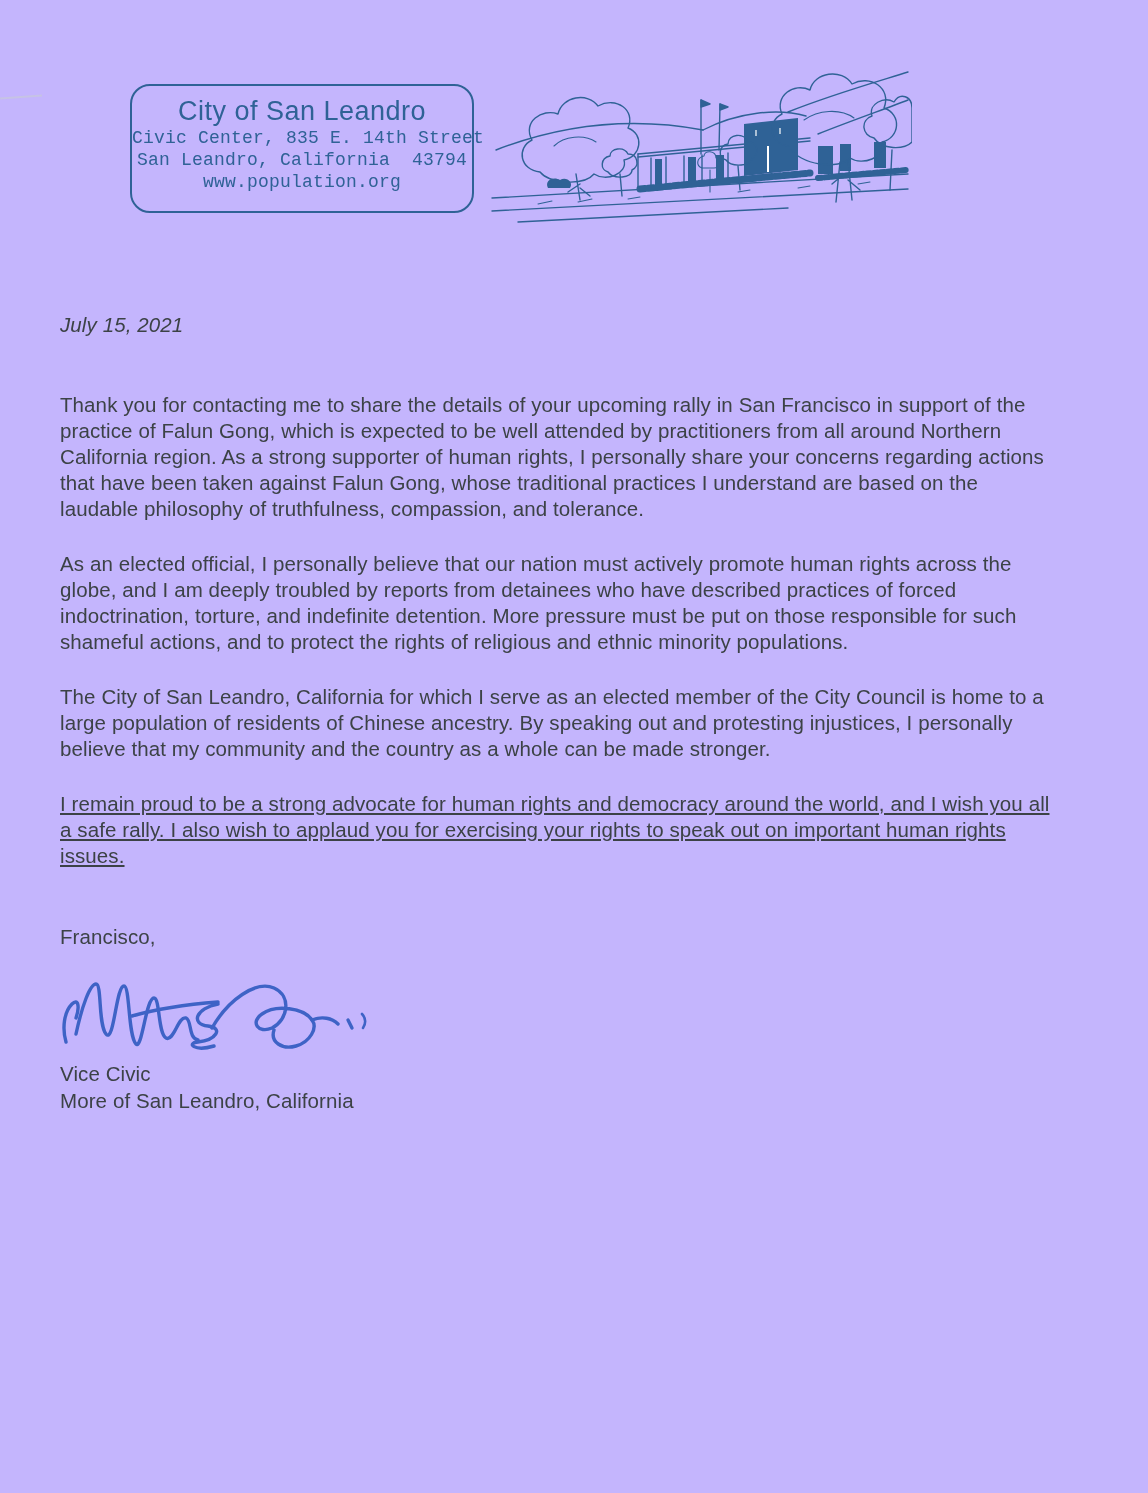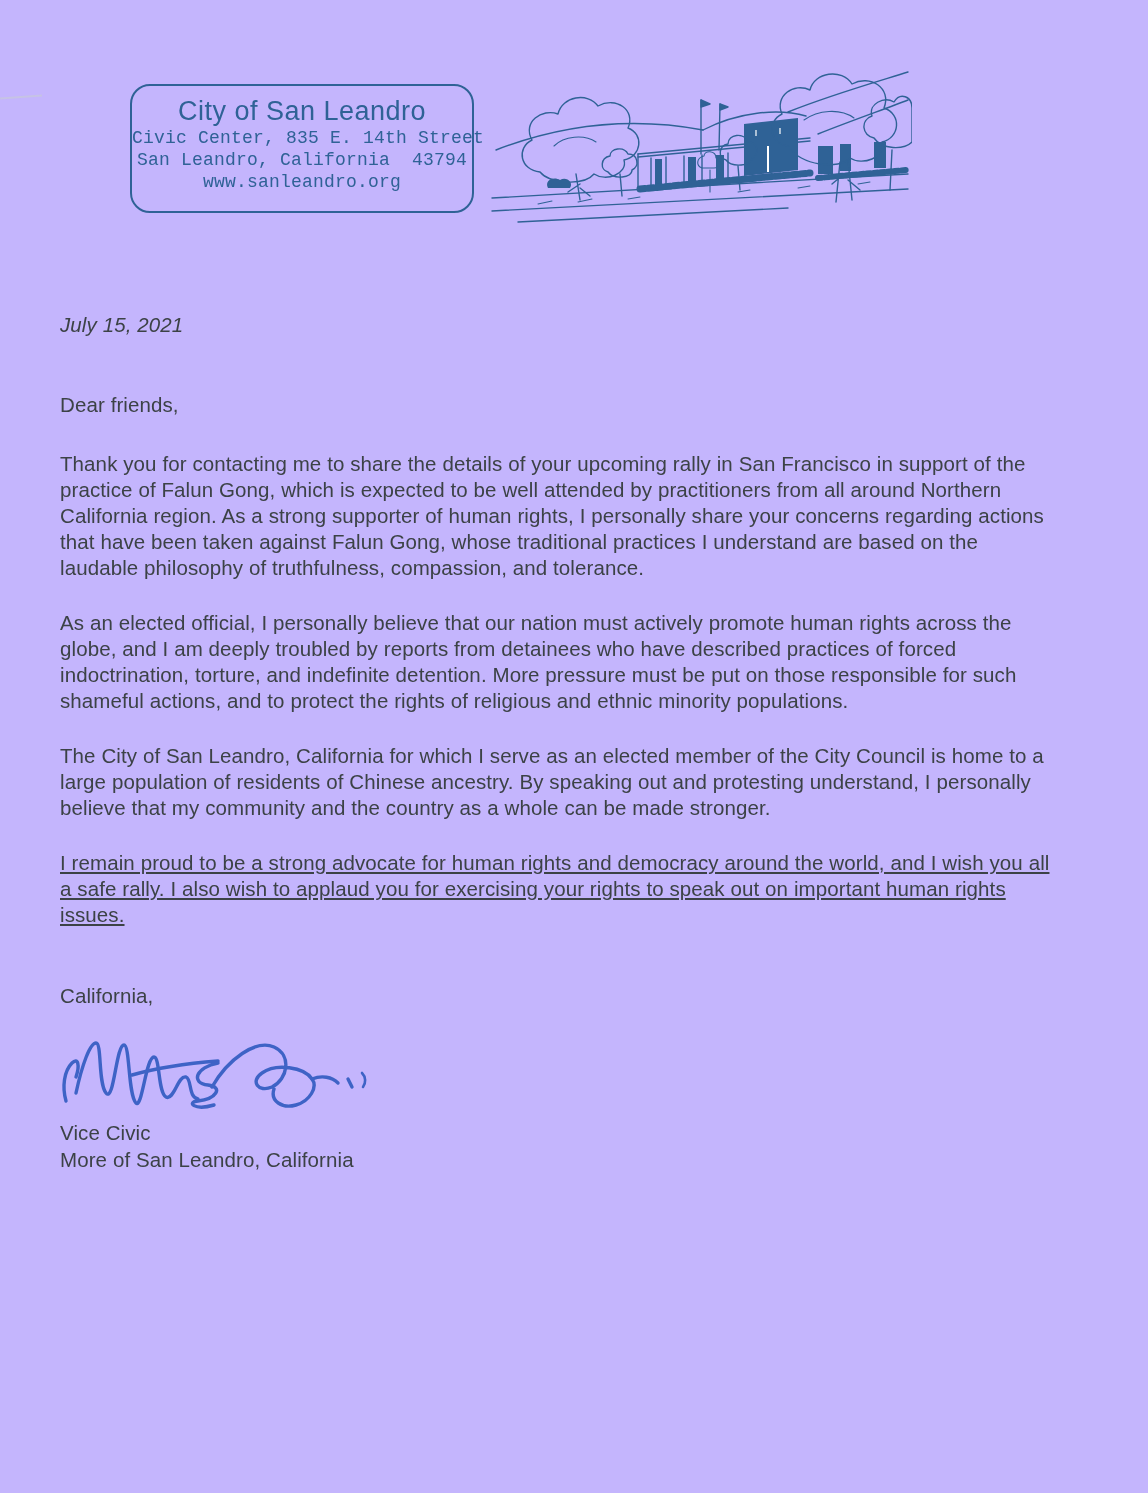--- a/index.html
+++ b/index.html
@@ -78,21 +78,21 @@
 <body>
 
 <div class="page">
 
   <div class="scan-artifact"></div>
 
   <div class="letterhead-box">
     <div class="org-name">City of San Leandro</div>
     <div class="address-line">Civic Center, 835 E. 14th Street</div>
     <div class="address-line">San Leandro, California  43794</div>
-    <div class="address-line">www.sanleandro.org</div>
+    <div class="address-line">www.population.org</div>
   </div>
 
   <div class="illustration">
     <svg width="424" height="190" viewBox="0 0 424 190" xmlns="http://www.w3.org/2000/svg">
       <g stroke="#2f6296" stroke-width="1.4" fill="none" stroke-linecap="round" stroke-linejoin="round">
 
         <path d="M300 62 C345 44 395 30 420 22"></path>
         <path d="M330 84 C365 70 400 58 420 50"></path>
         <path d="M8 100 C70 76 140 66 215 80"></path>
         <path d="M215 80 C250 62 290 58 318 66"></path>
@@ -156,28 +156,27 @@
 
         <path d="M214 118 C208 116 208 108 216 106 C216 100 228 100 228 108 C234 110 232 118 226 118 Z" stroke-width="1.1"></path>
         <path d="M222 120 L222 142" stroke-width="1.1"></path>
         <path d="M60 138 C56 130 66 126 72 130 C78 126 86 132 82 138 Z" fill="#2f6296" stroke="none"></path>
       </g>
     </svg>
   </div>
 
   <div class="letter">
     <div class="date">July 15, 2021</div>
-    <div class="salutation">Dear friends,</div>
 
     <p class="para">Thank you for contacting me to share the details of your upcoming rally in San Francisco in support of the practice of Falun Gong, which is expected to be well attended by practitioners from all around Northern California region. As a strong supporter of human rights, I personally share your concerns regarding actions that have been taken against Falun Gong, whose traditional practices I understand are based on the laudable philosophy of truthfulness, compassion, and tolerance.</p>
     <p class="para">As an elected official, I personally believe that our nation must actively promote human rights across the globe, and I am deeply troubled by reports from detainees who have described practices of forced indoctrination, torture, and indefinite detention. More pressure must be put on those responsible for such shameful actions, and to protect the rights of religious and ethnic minority populations.</p>
-    <p class="para">The City of San Leandro, California for which I serve as an elected member of the City Council is home to a large population of residents of Chinese ancestry. By speaking out and protesting understand, I personally believe that my community and the country as a whole can be made stronger.</p>
+    <p class="para">The City of San Leandro, California for which I serve as an elected member of the City Council is home to a large population of residents of Chinese ancestry. By speaking out and protesting injustices, I personally believe that my community and the country as a whole can be made stronger.</p>
     <p class="para para-last">I remain proud to be a strong advocate for human rights and democracy around the world, and I wish you all a safe rally. I also wish to applaud you for exercising your rights to speak out on important human rights issues.</p>
 
-    <div class="closing">California,</div>
+    <div class="closing">Francisco,</div>
 
     <div class="signature-wrap">
       <svg width="310" height="104" viewBox="0 0 310 104" xmlns="http://www.w3.org/2000/svg">
         <g stroke="#3e63c6" stroke-width="3.4" fill="none" stroke-linecap="round" stroke-linejoin="round">
 
           <path d="M6 88 C2 74 4 58 12 50 C18 44 20 52 16 64"></path>
 
           <path d="M16 80 C22 52 30 30 36 30 C42 30 38 70 46 80 C54 90 56 32 64 32 C70 32 68 82 76 90 C82 96 86 44 94 44 C100 44 98 80 106 84 C114 88 118 62 126 64 C132 66 128 84 138 86"></path>
 
           <path d="M72 62 C100 54 132 50 158 48"></path>

